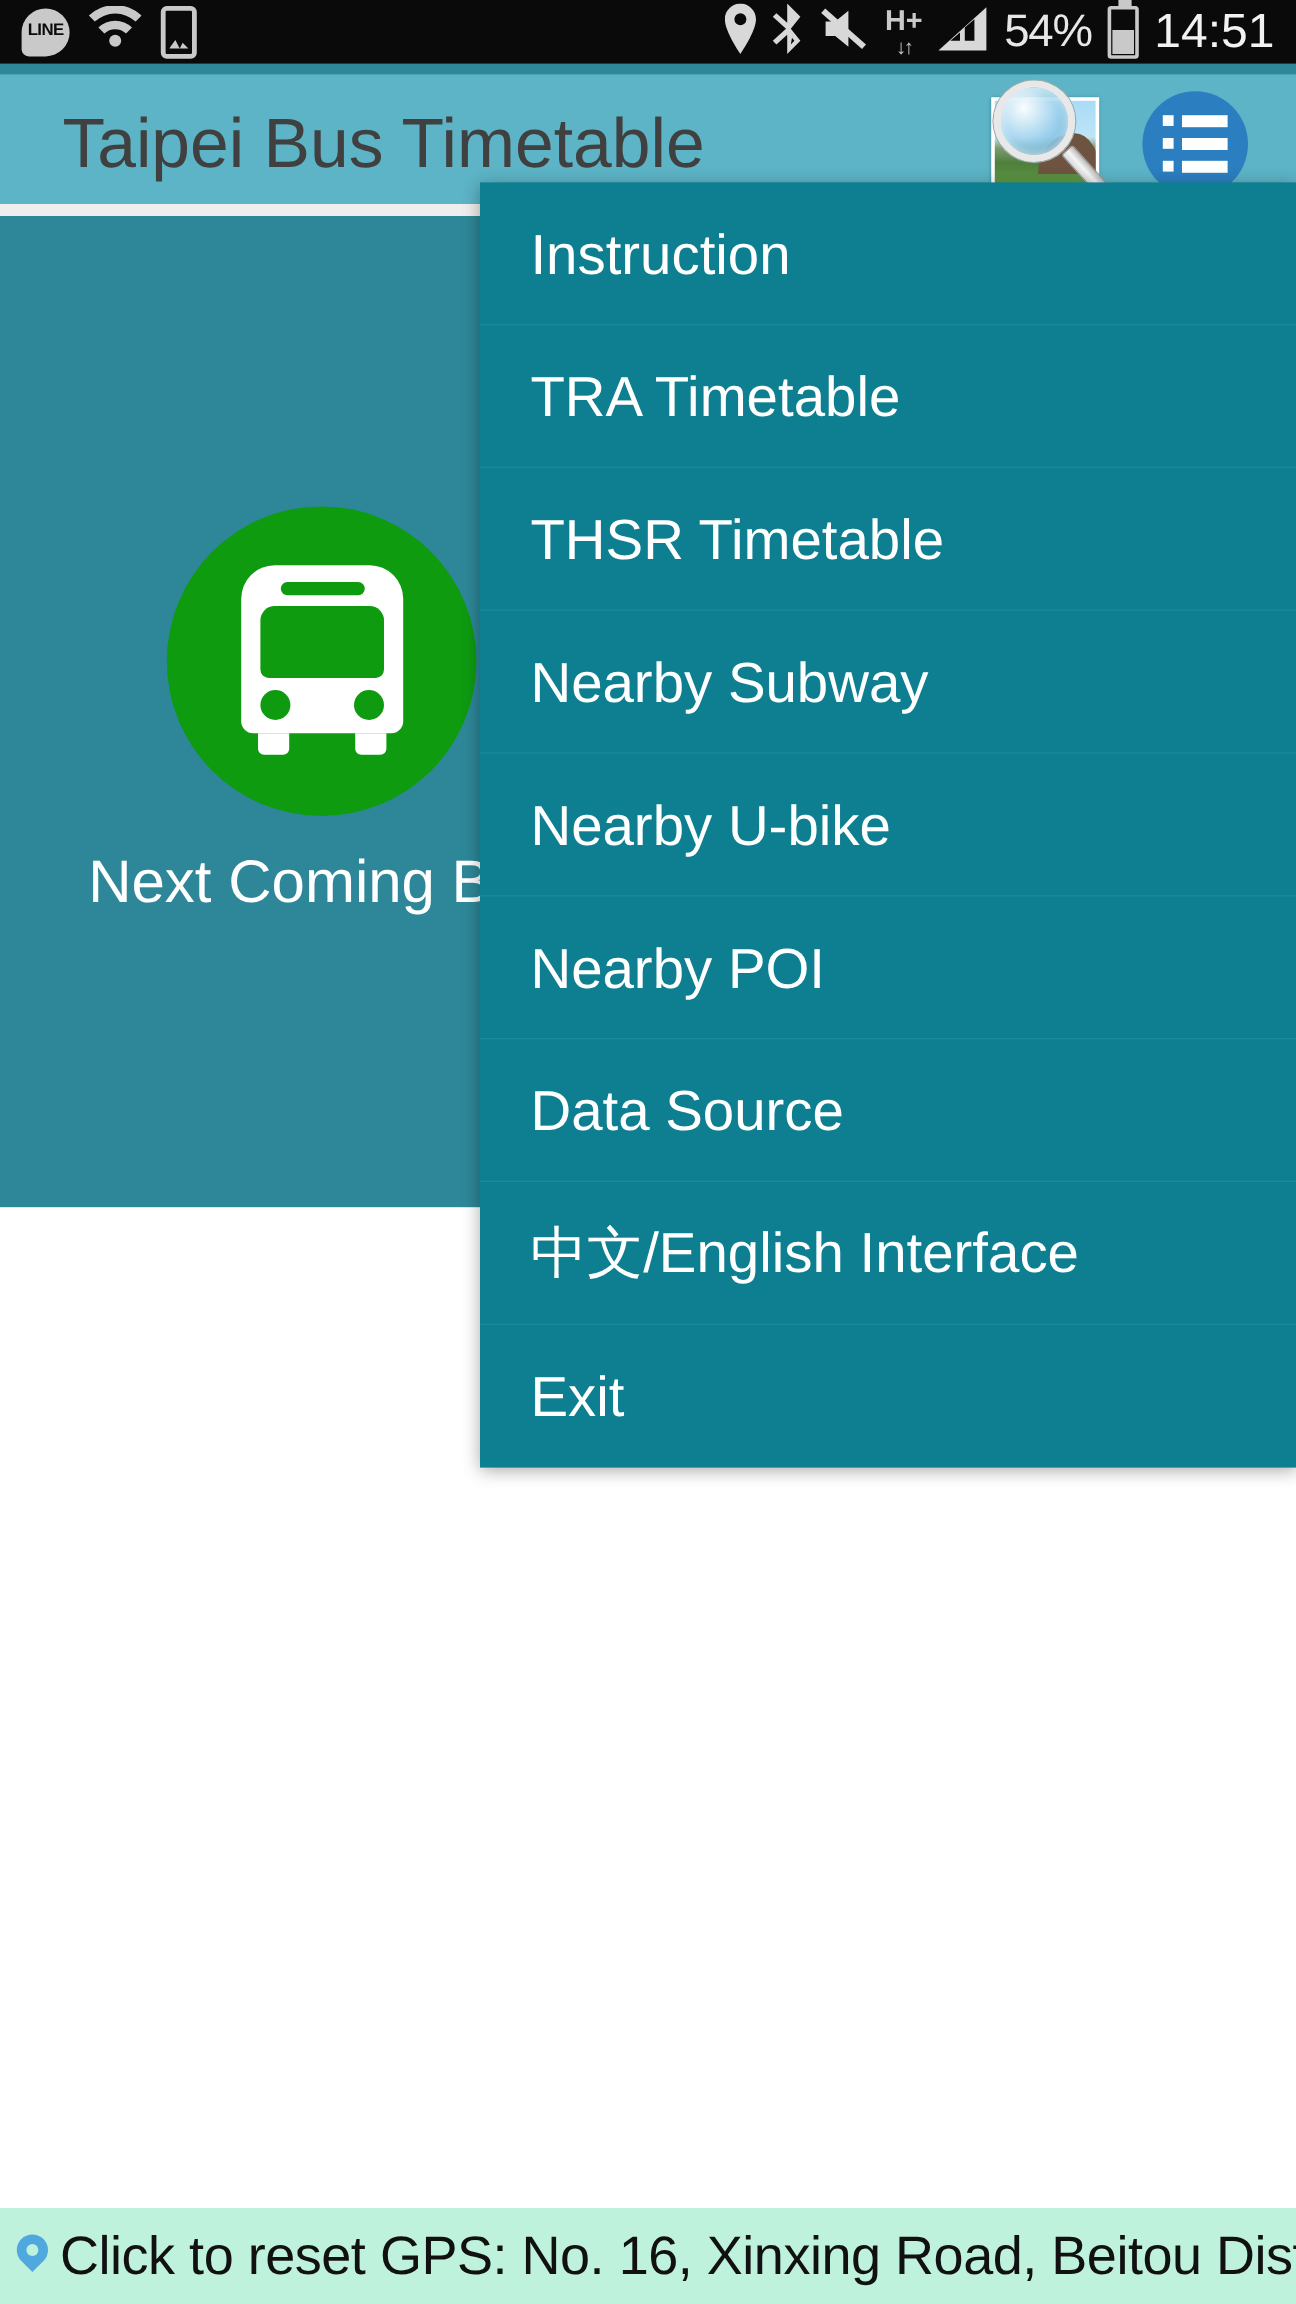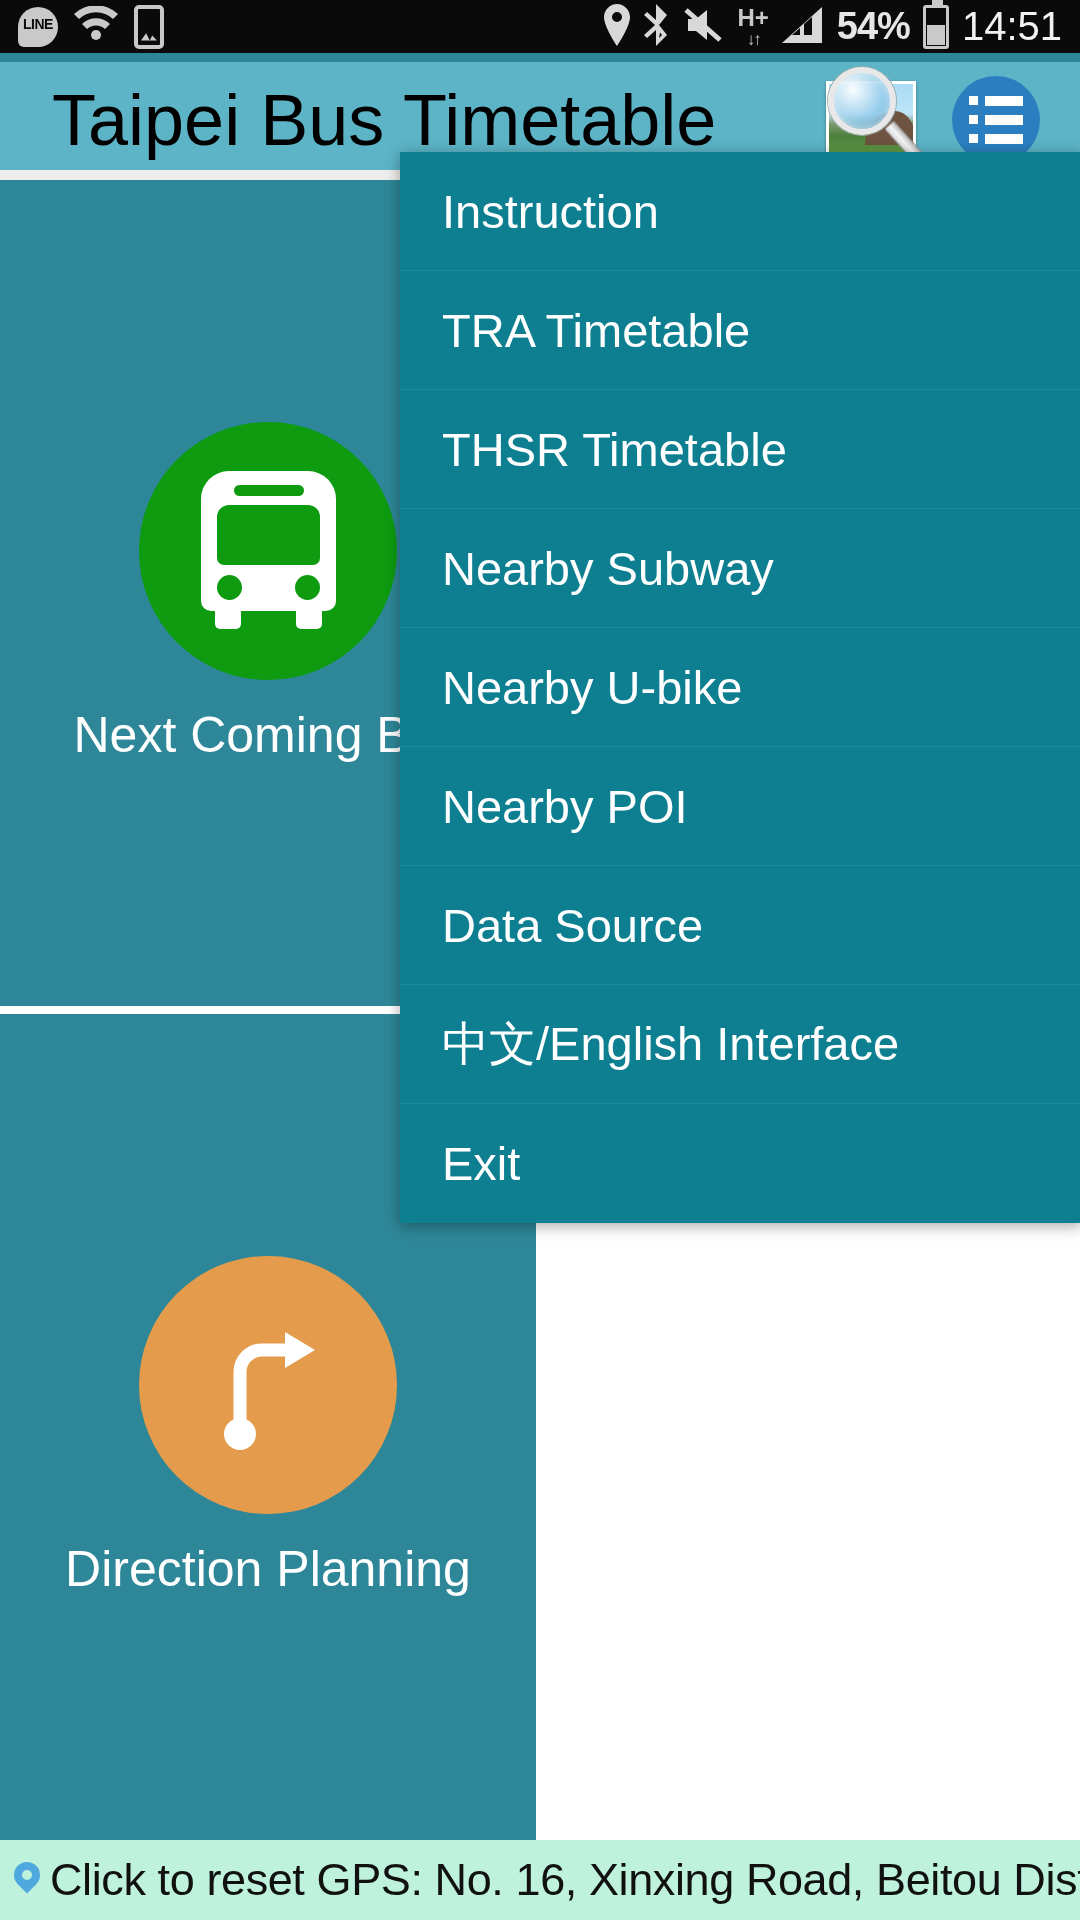--- a/index.html
+++ b/index.html
@@ -30,40 +30,40 @@
     letter-spacing:-.5px;
   }
   .phone-ic{
     width:30px;height:44px;border:4px solid #c9c9c9;border-radius:5px;
     position:relative;
   }
   .phone-ic:after{
     content:""; position:absolute; left:3px; right:3px; bottom:4px; height:11px;
     background:#c9c9c9; clip-path:polygon(0 100%,32% 34%,55% 100%,70% 55%,100% 100%);
   }
-  .pct{ font-size:38px; font-weight:700; color:#e6e6e6; letter-spacing:-1px; }
+  .pct{ font-size:38px; font-weight:400; color:#e6e6e6; letter-spacing:-1px; }
   .clock{ font-size:40px; font-weight:400; color:#f2f2f2; letter-spacing:0px; }
   .batt{
     width:26px; height:44px; border:3px solid #c9c9c9; border-radius:3px;
     position:relative; display:inline-block;
   }
   .batt:before{ content:""; position:absolute; top:-8px; left:6px; width:11px; height:5px; background:#c9c9c9;}
   .batt-fill{ position:absolute; left:1px; right:1px; bottom:1px; height:52%; background:#c9c9c9;}
   .hplus{ display:flex; flex-direction:column; align-items:center; line-height:1; color:#c9c9c9; }
   .hplus .t{ font-size:24px; font-weight:bold; }
   .hplus .b{ font-size:17px; margin-top:1px; letter-spacing:-2px; }
 
   
   .appbar{
     position:absolute; left:0; top:62px; width:1080px; height:115px;
     background:#5CB4C6;
     display:flex; align-items:center;
   }
   .app-title{
-    color:#000000; font-size:72px; font-weight:400; margin-left:52px;
+    color:#404040; font-size:58px; font-weight:400; margin-left:52px;
     letter-spacing:0px; white-space:nowrap;
   }
   .appbar-actions{ margin-left:auto; display:flex; align-items:center; gap:36px; margin-right:40px;}
   .imgsearch{
     width:90px; height:78px; position:relative; background:#fff; padding:3px;
     box-shadow:0 1px 3px rgba(0,0,0,.35);
   }
   .imgsearch .photo{
     position:absolute; left:3px; top:3px; right:3px; bottom:3px;
     background:linear-gradient(#a9dcf5 0%, #bfe4f7 42%, #7c9a6e 55%, #4e7f3c 72%, #63a046 100%);
@@ -297,30 +297,20 @@
         <div class="leg l"></div>
           <div class="leg r"></div>
       </div>
     </div>
     <div class="tile-label">Next Coming Bus</div>
   </div>
 
   <div class="tile"></div>
 
 
-  <div class="tile">
-    <div class="circ orange">
-      <svg width="150" height="150" viewBox="0 0 150 150">
-        <path d="M47 118 L47 62 a22 22 0 0122-22 h30" stroke="#fff" stroke-width="13" fill="none"></path>
-        <path d="M92 22 l30 18 -30 18z" fill="#fff"></path>
-        <circle cx="47" cy="124" r="16" fill="#fff"></circle>
-      </svg>
-    </div>
-    <div class="tile-label">Direction Planning</div>
-  </div>
 
 </div>
 
 <div class="menu">
   <div class="menu-item">Instruction</div>
   <div class="menu-item">TRA Timetable</div>
   <div class="menu-item">THSR Timetable</div>
   <div class="menu-item">Nearby Subway</div>
   <div class="menu-item">Nearby U-bike</div>
   <div class="menu-item">Nearby POI</div>

